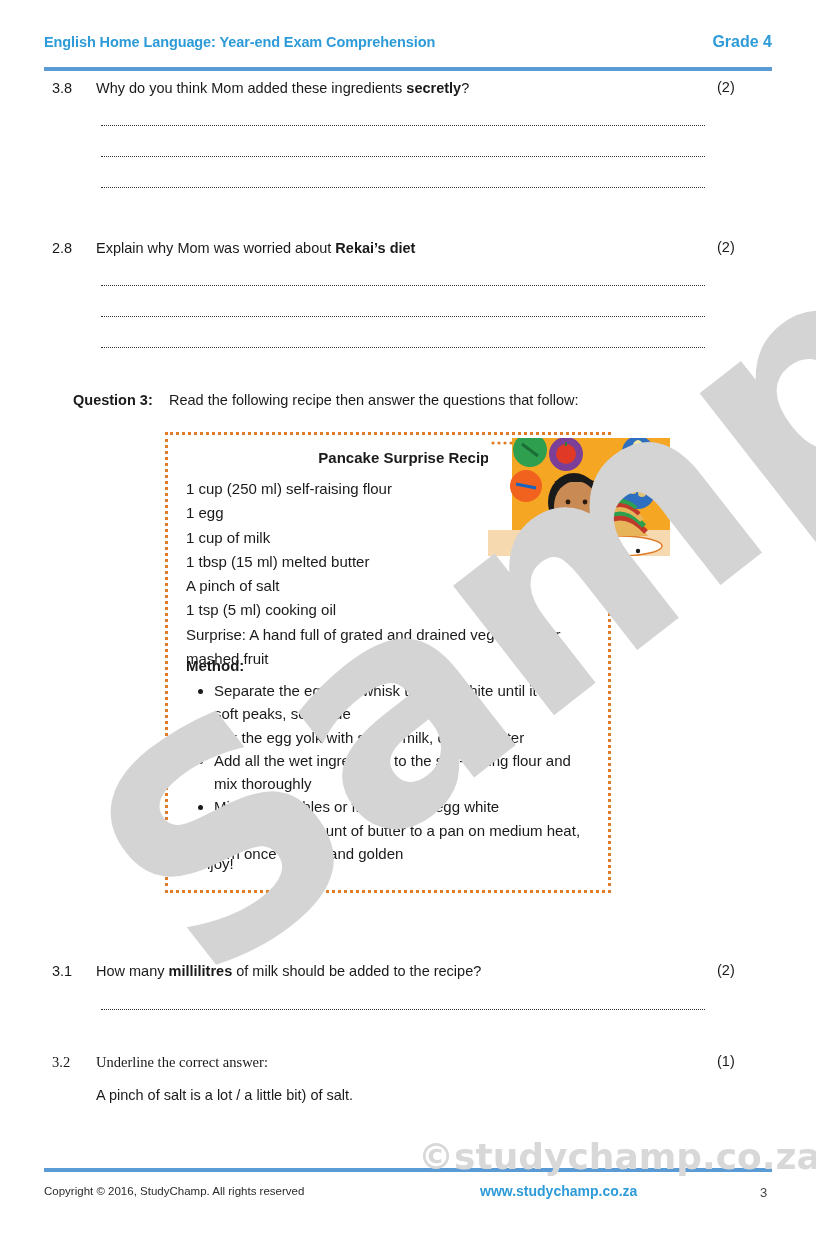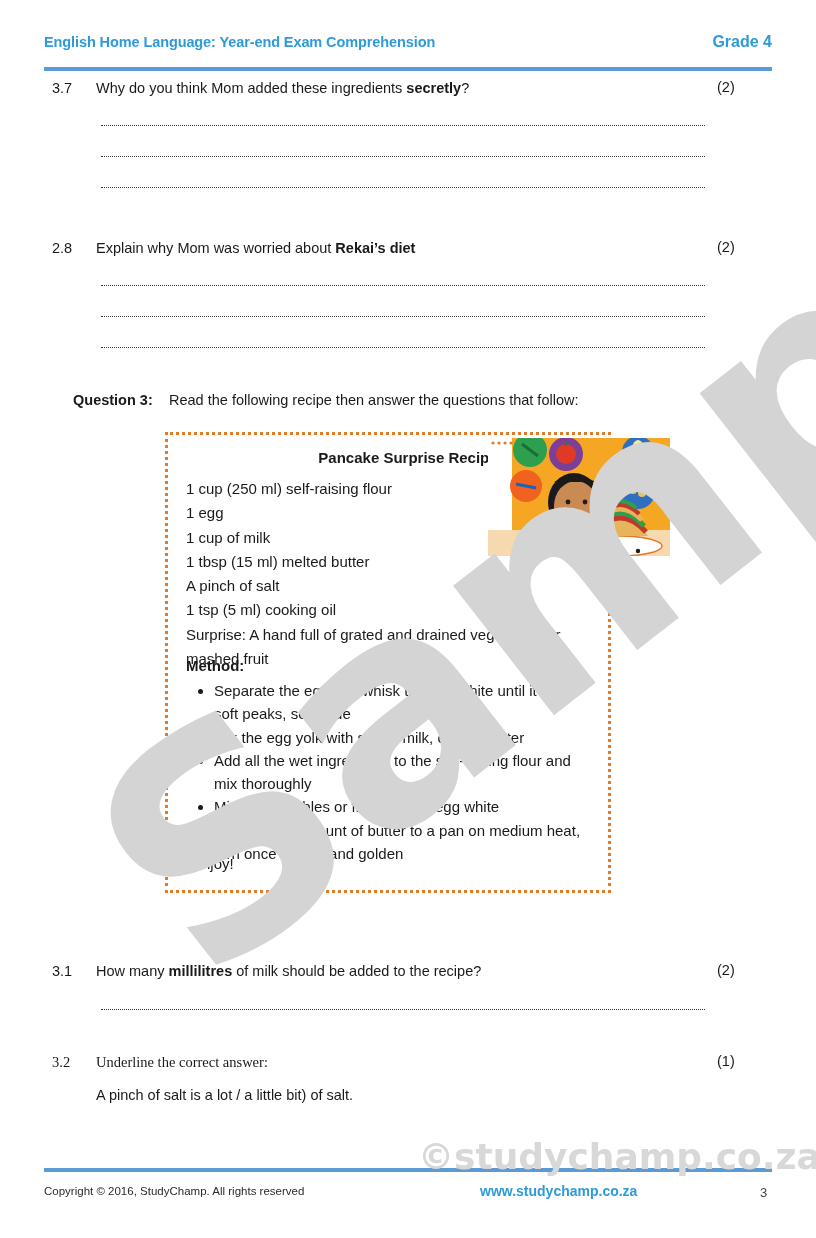--- a/index.html
+++ b/index.html
@@ -118,21 +118,21 @@
 
 <div class="page">
 
   <div class="header">
     <div class="header-title">English Home Language: Year-end Exam Comprehension</div>
     <div class="header-grade">Grade 4</div>
   </div>
   <div class="header-rule"></div>
 
   <div class="qrow" style="left:52px;top:79px;">
-    <div class="qnum">3.7</div>
+    <div class="qnum">3.8</div>
     <div class="qtext"><span>Why do you think Mom added these ingredients </span><b>secretly</b><span>?</span></div>
   </div>
   <div class="qmarks" style="left:717px;top:79px;">(2)</div>
 
   <div class="dotline" style="left:101px;top:124px;width:604px;"></div>
   <div class="dotline" style="left:101px;top:155px;width:604px;"></div>
   <div class="dotline" style="left:101px;top:186px;width:604px;"></div>
 
   <div class="qrow" style="left:52px;top:239px;">
     <div class="qnum">2.8</div>

